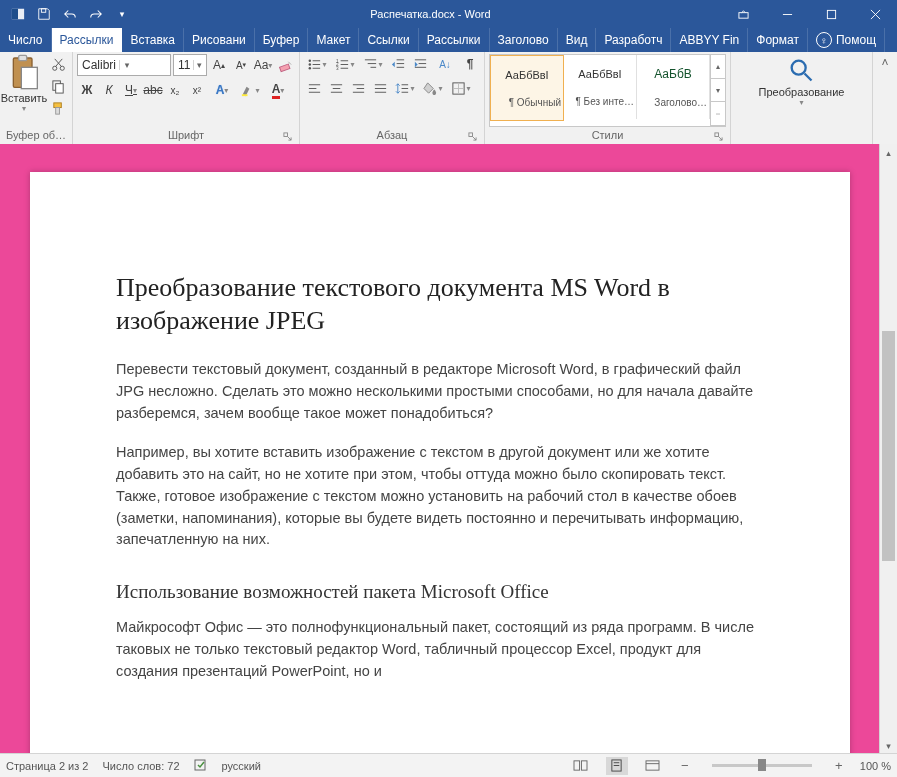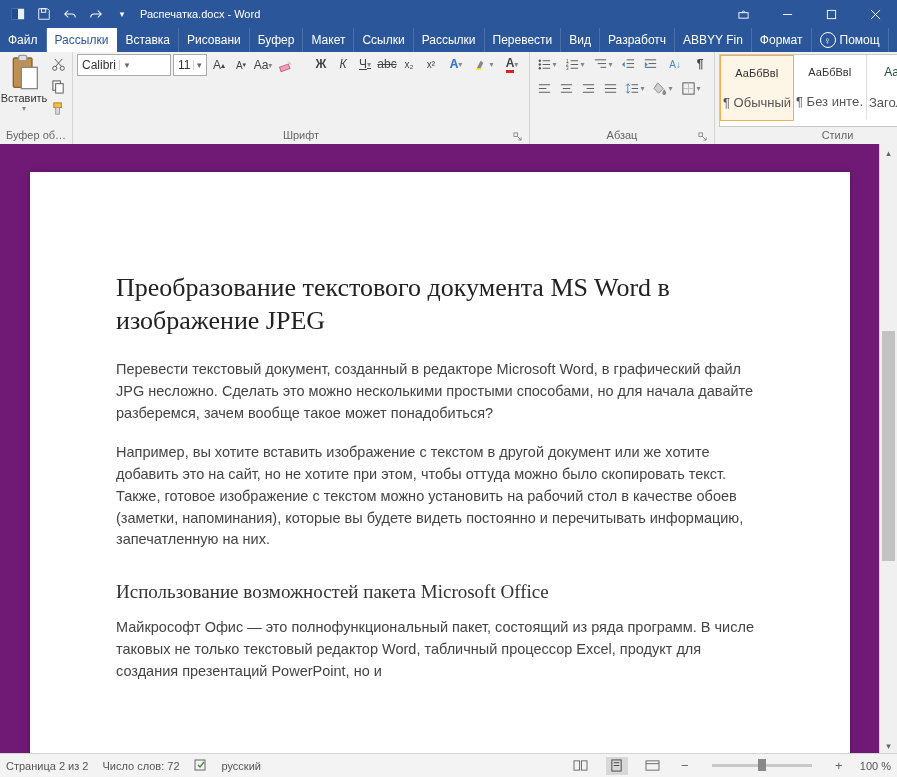--- a/index.html
+++ b/index.html
@@ -1,20 +1,20 @@
 <!DOCTYPE html>
 <html><head>
 <meta charset="utf-8">
 <style>
 html,body{margin:0;padding:0;font-family:"Segoe UI",Tahoma,sans-serif;font-size:12px;color:#333;background:#fff;width:897px;height:777px;overflow:hidden}
 .titlebar{background:#2b579a;height:28px;display:flex;align-items:center;color:#fff;font-size:11px}
 .qat{display:flex;gap:2px;padding:0 6px;align-items:center}
 .qat-btn{width:24px;height:24px;display:flex;align-items:center;justify-content:center;color:#fff}
 .qat-btn svg{width:14px;height:14px;fill:#fff}
-.doctitle{flex:1;text-align:left}
+.doctitle{flex:1;text-align:center}
 .winbtns{display:flex}
 .winbtn{width:44px;height:28px;display:flex;align-items:center;justify-content:center}
 .winbtn svg{width:11px;height:11px;stroke:#fff;fill:none;stroke-width:1}
 .tabs{background:#2b579a;height:24px;display:flex;color:#fff;font-size:12px}
 .tab{padding:0 8px;height:24px;display:flex;align-items:center;border-right:1px solid rgba(255,255,255,.15);white-space:nowrap;cursor:default}
 .tab.file{background:#2b579a;font-weight:400}
 .tab.active{background:#fff;color:#2b579a}
 .tab.help{display:flex;align-items:center;gap:4px}
 .help-icon{width:14px;height:14px;border:1px solid #fff;border-radius:50%;display:flex;align-items:center;justify-content:center;font-size:10px}
 .ribbon{background:#f1f1f1;border-bottom:1px solid #d4d4d4;height:92px;display:flex}
@@ -22,49 +22,49 @@
 .group-body{flex:1;display:flex;align-items:flex-start;gap:2px}
 .group-title{font-size:11px;color:#666;text-align:center;padding:1px 0 2px;height:14px;display:flex;align-items:center;justify-content:center;position:relative}
 .dlg-launcher{position:absolute;right:2px;bottom:2px;width:12px;height:12px;display:flex;align-items:center;justify-content:center}
 .dlg-launcher svg{width:9px;height:9px;stroke:#888;fill:none}
 .paste-col{display:flex;flex-direction:column;align-items:center;width:40px}
 .paste-big{width:32px;height:38px;display:flex;align-items:center;justify-content:center}
 .paste-lbl{font-size:11px}
 .mini-col{display:flex;flex-direction:column;gap:2px;margin-left:2px}
 .mini-btn{width:20px;height:20px;display:flex;align-items:center;justify-content:center}
 .mini-btn svg{width:15px;height:15px}
-.font-group .group-body{flex-direction:row;gap:16px}
+.font-group .group-body{flex-direction:column;gap:4px}
 .font-row{display:flex;gap:2px;align-items:center}
 .combo{height:20px;border:1px solid #ababab;background:#fff;display:flex;align-items:center;padding:0 2px 0 4px;font-size:12px}
 .combo .dd{width:14px;text-align:center;color:#666;border-left:1px solid #d4d4d4;margin-left:3px;font-size:9px}
 .font-name{width:86px}
 .font-size{width:26px}
 .ibtn{width:20px;height:20px;display:flex;align-items:center;justify-content:center;font-size:12px;color:#444}
 .ibtn.w{width:26px}
 .ibtn svg{width:15px;height:15px}
 .dd-arrow{font-size:8px;color:#888}
 .b{font-weight:bold}
 .i{font-style:italic}
 .u{text-decoration:underline}
 .s{text-decoration:line-through}
 .sub{font-size:10px}
 .para-group .group-body{flex-direction:column;gap:4px}
 .styles-group .group-body{align-items:stretch}
 .style-gallery{display:flex;border:1px solid #c8c8c8;background:#fff}
 .style-item{width:68px;height:60px;display:flex;flex-direction:column;align-items:center;justify-content:center;border-right:1px solid #e0e0e0;padding:2px}
 .style-prev{font-size:11px;margin-bottom:16px}
-.style-name{font-size:13px;color:#555;text-align:left;white-space:nowrap;overflow:hidden;width:100%}
+.style-name{font-size:10px;color:#555;text-align:right;white-space:nowrap;overflow:hidden;width:100%}
 .style-item.h1 .style-prev{color:#14532d;font-size:12px}
 .gallery-btns{width:14px;display:flex;flex-direction:column;border-left:1px solid #c8c8c8}
 .gallery-btns div{flex:1;display:flex;align-items:center;justify-content:center;font-size:8px;color:#666;border-bottom:1px solid #c8c8c8}
 .edit-group{flex:1}
 .find-btn{display:flex;flex-direction:column;align-items:center;padding:2px 8px}
 .find-ico{width:28px;height:28px}
 .collapse{width:24px;display:flex;align-items:flex-start;justify-content:center;padding-top:4px}
-.doc-area{position:absolute;top:144px;left:0;right:17px;bottom:23px;background:#701a75;overflow:hidden}
+.doc-area{position:absolute;top:144px;left:0;right:17px;bottom:23px;background:#ec4899;overflow:hidden}
 .page{background:#fff;margin:28px 30px 0;box-shadow:0 0 6px rgba(0,0,0,.25);min-height:900px;padding:100px 86px 40px;position:relative}
 .page h1{font-family:Georgia,"Times New Roman",serif;font-weight:400;font-size:26px;color:#222;margin:0 0 22px;line-height:1.25}
 .page h2{font-family:Georgia,"Times New Roman",serif;font-weight:400;font-size:19px;color:#333;margin:30px 0 14px}
 .page p{font-size:14.5px;color:#444;line-height:1.5;margin:0 0 18px}
 .selection-frame{position:absolute;border:1px solid #b0b0b0;left:74px;right:66px;top:62px;height:622px}
 .handle{position:absolute;width:8px;height:8px;background:#fff;border:1px solid #909090}
 .handle.tl{left:-5px;top:-5px}
 .handle.tm{left:50%;top:-5px;margin-left:-5px}
 .handle.tr{right:-5px;top:-5px}
 .handle.ml{left:-5px;top:50%;margin-top:-5px}
@@ -135,29 +135,29 @@
     <div class="winbtn">
         <svg viewBox="0 0 12 12">
           <line x1="1" y1="1" x2="11" y2="11"></line>
           <line x1="11" y1="1" x2="1" y2="11"></line>
         </svg>
       </div>
   </div>
 </div>
 
 <div class="tabs">
-  <div class="tab file">Файл</div>
+  <div class="tab file">Число</div>
   <div class="tab active">Рассылки</div>
   <div class="tab">Вставка</div>
   <div class="tab">Рисовани</div>
   <div class="tab">Буфер</div>
   <div class="tab">Макет</div>
   <div class="tab">Ссылки</div>
   <div class="tab">Рассылки</div>
-  <div class="tab">Перевести</div>
+  <div class="tab">Заголово</div>
   <div class="tab">Вид</div>
   <div class="tab">Разработч</div>
   <div class="tab">ABBYY Fin</div>
   <div class="tab">Формат</div>
   <div class="tab help">
       <span class="help-icon">♀</span>
       <span>Помощ</span>
     </div>
 </div>
 

